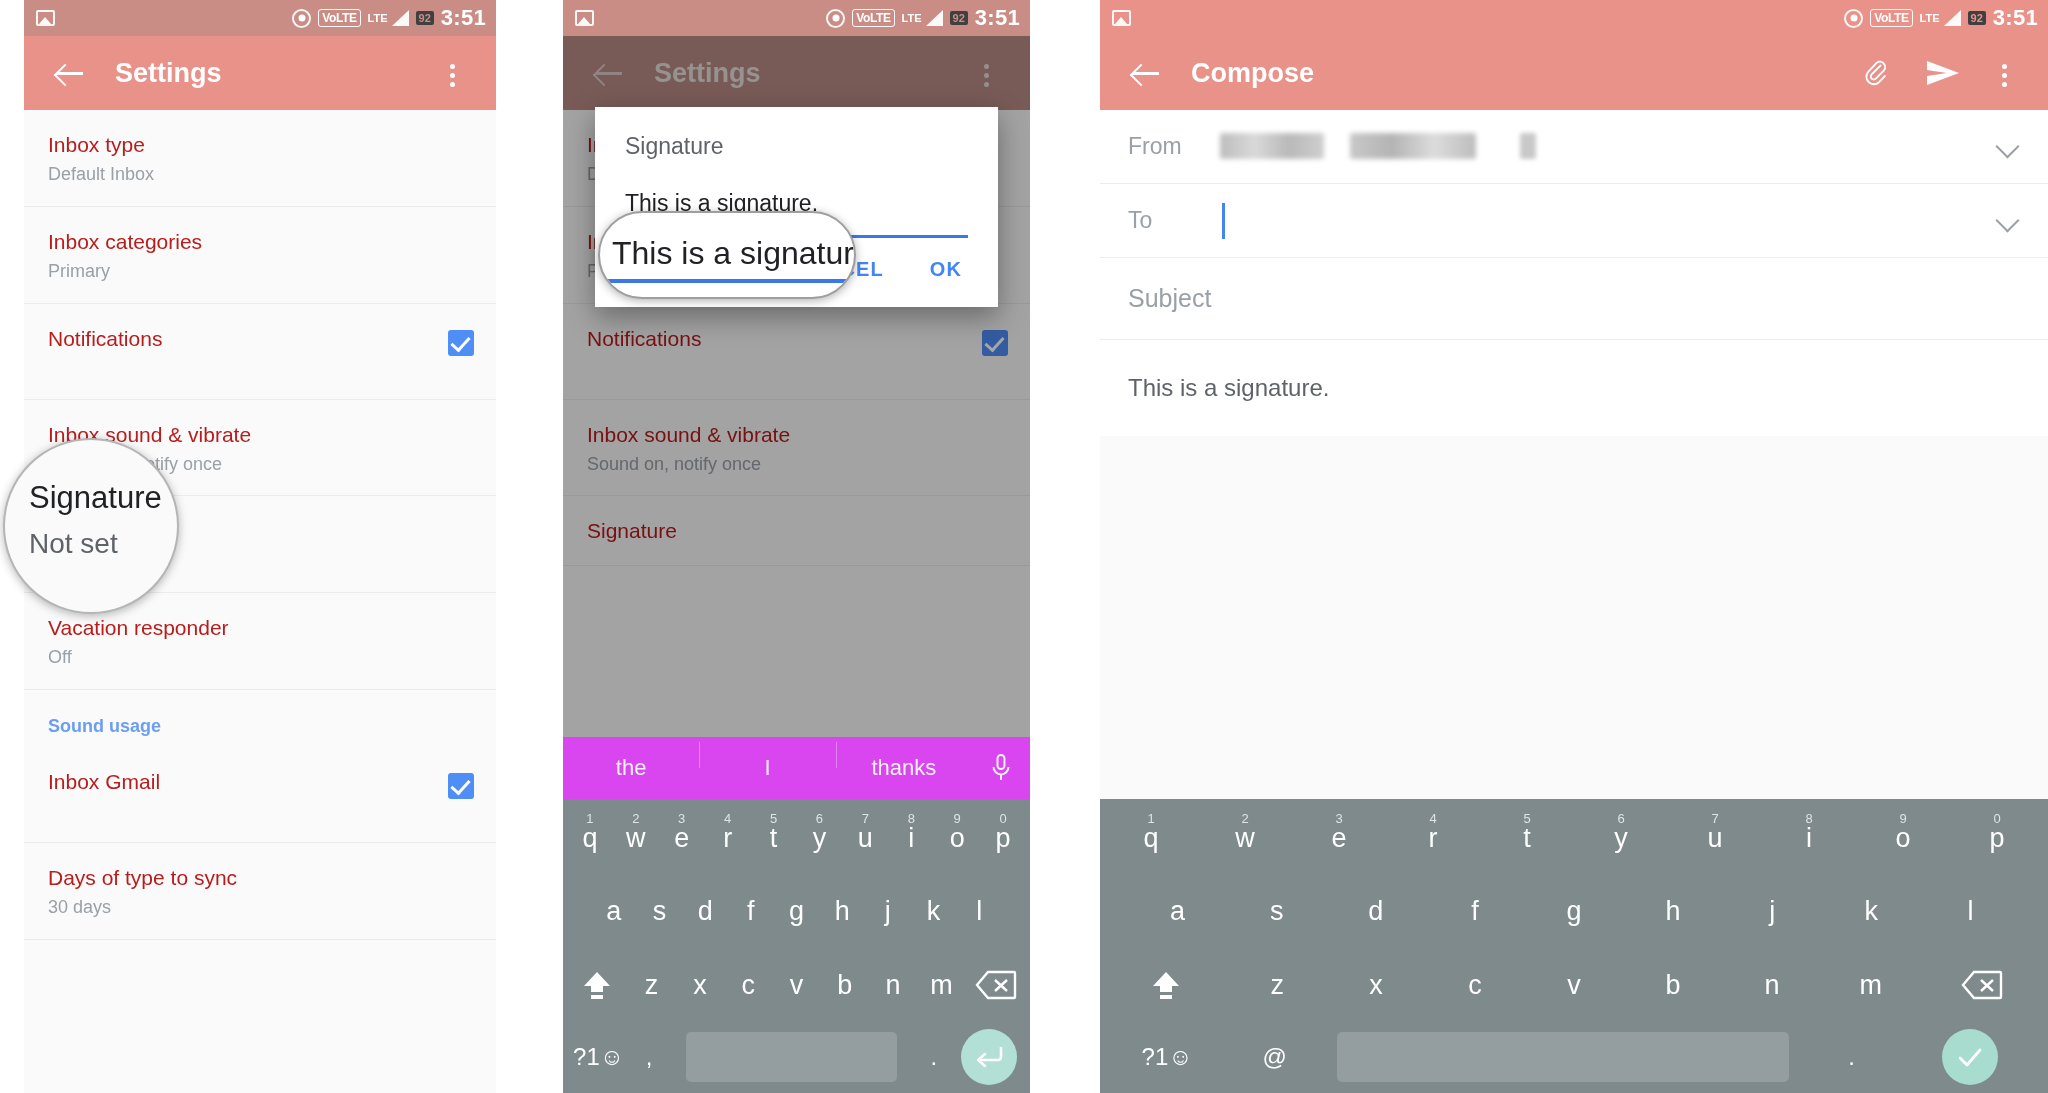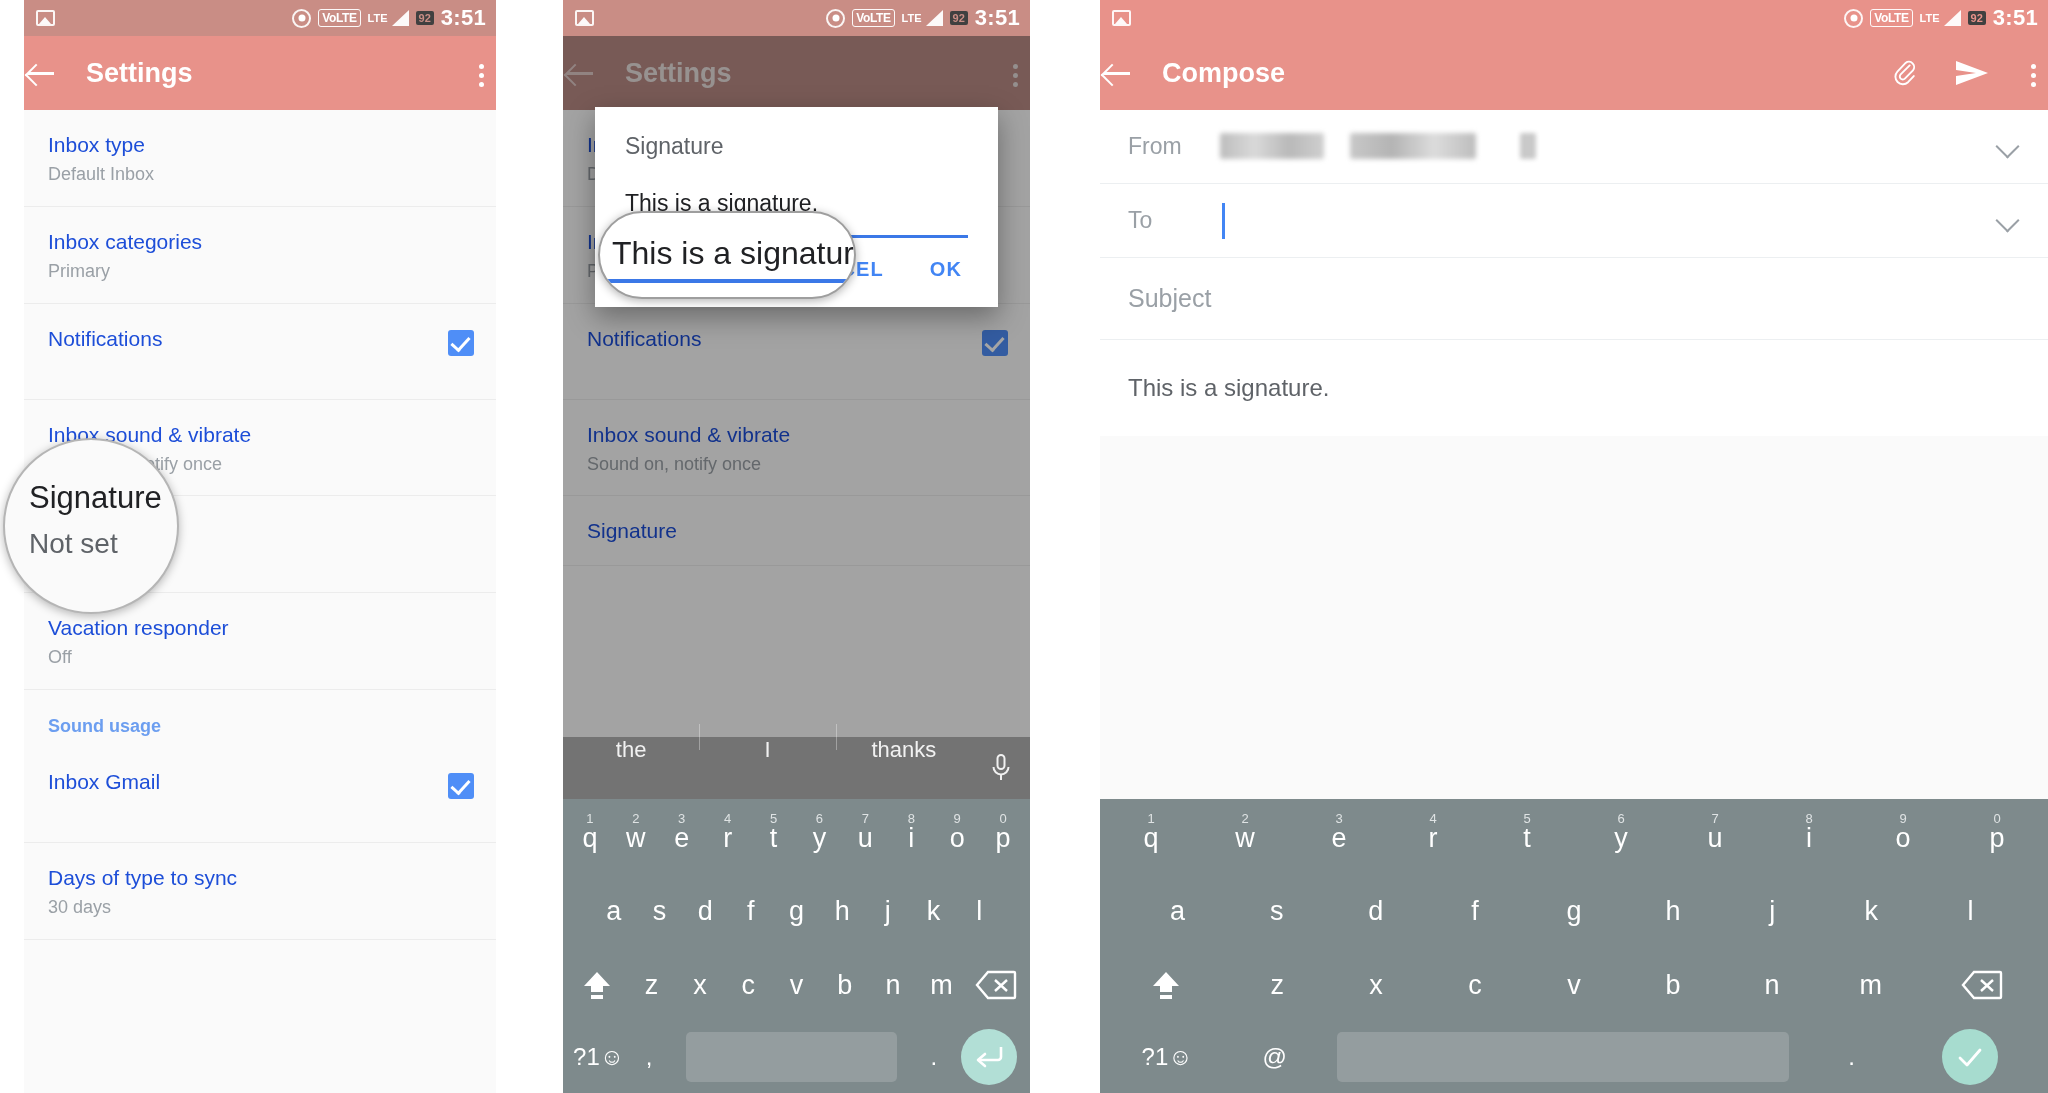--- a/index.html
+++ b/index.html
@@ -32,42 +32,42 @@
       border:1.5px solid rgba(255,255,255,.95); border-radius:3px; padding:2px 3px; color:#fff; }
   .ic-lte { font-size:11px; font-weight:700; line-height:1; color:#fff; margin-right:-3px; }
   .ic-sig { width:0; height:0; border-left:17px solid transparent; border-bottom:16px solid rgba(255,255,255,.95); }
   .ic-batt { font-size:11px; font-weight:700; color:#c98d85; background:#404040; border-radius:2px;
       padding:1px 3px; line-height:1.1; }
   .statusbar.light .ic-batt { color:#e8928a; }
   .sb-time { font-size:22px; font-weight:700; color:#fff; letter-spacing:.3px; }
 
   
   .appbar { height:74px; background:#e8928a; display:flex; align-items:center;
-      padding:0 0; color:#fff; position:relative; }
+      padding:0 29px; color:#fff; position:relative; }
   .appbar.dim { background:#b98a84; }
   .back-arrow { width:34px; height:34px; position:relative; flex:0 0 auto; cursor:pointer; }
   .back-arrow:before { content:""; position:absolute; left:4px; top:16px; width:26px; height:2.6px;
       background:#fff; }
   .back-arrow:after { content:""; position:absolute; left:4px; top:10.5px; width:14px; height:14px;
       border-left:2.6px solid #fff; border-bottom:2.6px solid #fff; transform:rotate(45deg); }
   .appbar .title { font-size:27px; font-weight:700; margin-left:28px; white-space:nowrap; }
   .appbar .spacer { flex:1; }
   .kebab { width:28px; height:34px; position:relative; cursor:pointer; }
   .kebab i { position:absolute; left:11px; width:5px; height:5px; border-radius:50%; background:#fff; }
   .kebab i:nth-child(1){ top:8px;} .kebab i:nth-child(2){ top:17px;} .kebab i:nth-child(3){ top:26px;}
   .appbar.dim .kebab i { background:#e3dcda; }
   .ic-attach { width:30px; height:30px; position:relative; cursor:pointer; }
   .ic-attach svg { position:absolute; inset:0; }
   .ic-send { width:36px; height:30px; position:relative; cursor:pointer; }
 
   
   .list { background:#fafafa; }
   .row { padding:22px 24px 20px 24px; border-bottom:1px solid #ececec; background:#fafafa;
       position:relative; cursor:pointer; }
-  .row .pri { font-size:21px; color:#1d4ed8; line-height:1.25; }
+  .row .pri { font-size:21px; color:#b91c1c; line-height:1.25; }
   .row .sec { font-size:18px; color:#9aa0a6; margin-top:5px; line-height:1.25; }
   .row.tall { min-height:96px; }
   .row .chk { position:absolute; right:22px; top:26px; width:26px; height:26px;
       background:#4f8ef7; border-radius:3px; }
   .row .chk:after { content:""; position:absolute; left:7px; top:3px; width:8px; height:15px;
       border-right:3px solid #fff; border-bottom:3px solid #fff; transform:rotate(42deg); }
   .section-head { padding:26px 24px 10px 24px; font-size:18px; font-weight:700; color:#6c9ef0;
       background:#fafafa; }
 
   
@@ -106,21 +106,21 @@
   .chev { width:24px; height:24px; position:relative; flex:0 0 auto; cursor:pointer; }
   .chev:after { content:""; position:absolute; left:3px; top:3px; width:15px; height:15px;
       border-right:2.6px solid #9aa0a6; border-bottom:2.6px solid #9aa0a6; transform:rotate(45deg); }
   .caret { position:absolute; left:2px; top:2px; width:3px; height:36px; background:#4285f4; }
   .cmp-subject { padding:26px 28px; font-size:25px; color:#9aa0a6; border-bottom:1px solid #eceff1;
       background:#fff; }
   .cmp-body { padding:34px 28px; font-size:24px; color:#5f6368; background:#fff; }
 
   
   .kb { background:#7e8a8c; padding:0 0 8px 0; }
-  .kb-sugg { height:62px; display:flex; background:#737373; position:relative; }
+  .kb-sugg { height:62px; display:flex; align-items:center; background:#d946ef; position:relative; }
   .kb-sugg .s { flex:1; text-align:center; color:#f1f1f1; font-size:22px; position:relative; cursor:pointer; }
   .kb-sugg .s + .s:before { content:""; position:absolute; left:0; top:-13px; height:26px; width:1px;
       background:rgba(255,255,255,.33); }
   .kb-mic { width:58px; display:flex; align-items:center; justify-content:center; cursor:pointer; }
   .kb-row { display:flex; justify-content:center; align-items:flex-start; padding:10px 4px 0 4px; gap:0; }
   .key { flex:1; text-align:center; color:#fff; font-size:27px; position:relative;
       padding:14px 0 18px 0; cursor:pointer; }
   .key sup { position:absolute; top:2px; left:0; right:0; font-size:13px; color:#dfe3e4; font-weight:400; }
   .kb-row.r2 { padding-left:28px; padding-right:28px; }
   .kb-row.r3 { padding-left:4px; padding-right:4px; align-items:center; }

